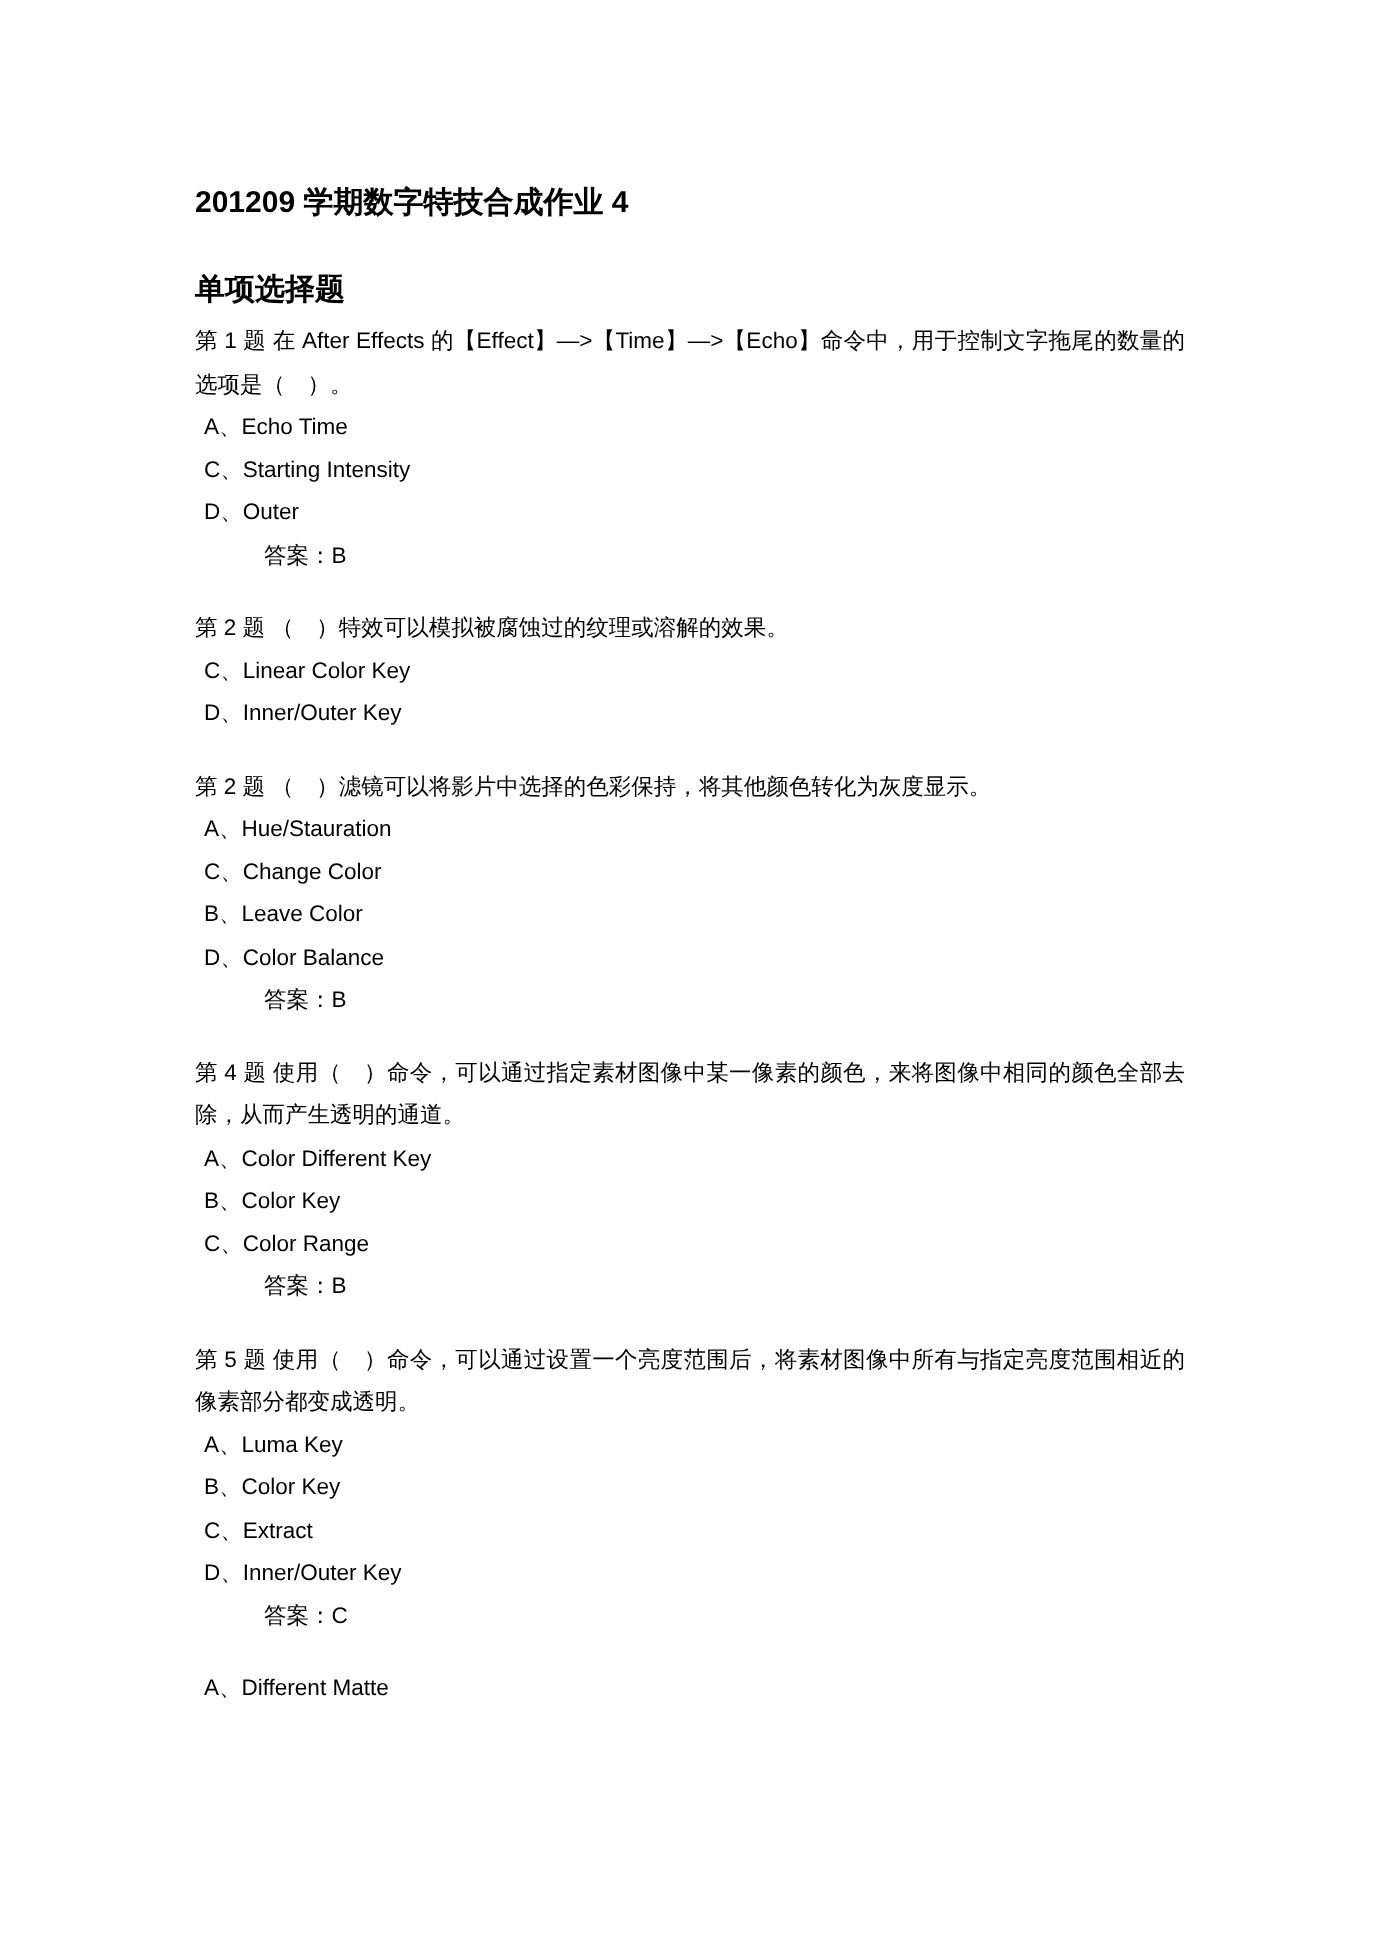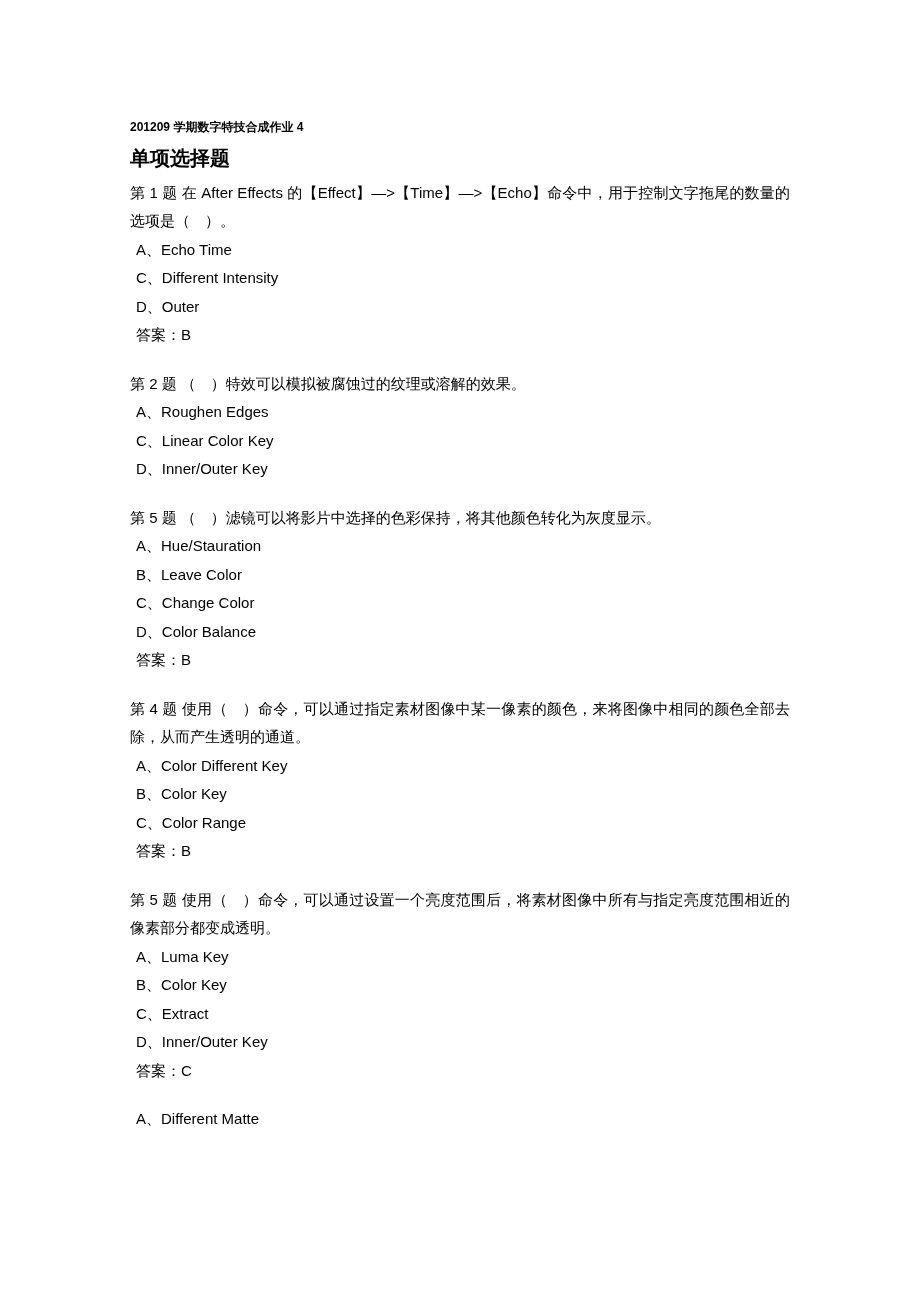--- a/index.html
+++ b/index.html
@@ -12,65 +12,66 @@
     line-height: 1.9;
   }
   .page {
     width: 920px;
     min-height: 1302px;
     padding: 116px 130px 100px 130px;
     box-sizing: border-box;
   }
   .title {
     font-weight: bold;
-    font-size: 12px;
+    font-size: 20px;
+    margin-bottom: 20px;
   }
   .section-header {
     font-weight: bold;
     font-size: 20px;
     margin-bottom: 2px;
   }
   .question-block {
     margin-bottom: 20px;
   }
   .q-stem {
     text-align: justify;
   }
   .opt {
     padding-left: 6px;
   }
   .ans {
     padding-left: 6px;
+    margin-left: 40px;
   }
 </style>
 </head>
 <body>
 
 <div class="page">
   <div class="title">201209 学期数字特技合成作业 4</div>
   <div class="section-header">单项选择题</div>
   <div id="questions">
       <div class="question-block">
         <div class="q-stem">第 1 题  在 After Effects 的【Effect】—&gt;【Time】—&gt;【Echo】命令中，用于控制文字拖尾的数量的选项是（　）。</div>
         <div class="opt">A、Echo Time</div>
-        <div class="opt">C、Different Intensity</div>
+        <div class="opt">C、Starting Intensity</div>
         <div class="opt">D、Outer</div>
         <div class="ans"><span>答案：</span><span>B</span></div>
       </div>
       <div class="question-block">
         <div class="q-stem">第 2 题  （　）特效可以模拟被腐蚀过的纹理或溶解的效果。</div>
-        <div class="opt">A、Roughen Edges</div>
         <div class="opt">C、Linear Color Key</div>
         <div class="opt">D、Inner/Outer Key</div>
       </div>
       <div class="question-block">
-        <div class="q-stem">第 5 题  （　）滤镜可以将影片中选择的色彩保持，将其他颜色转化为灰度显示。</div>
+        <div class="q-stem">第 2 题  （　）滤镜可以将影片中选择的色彩保持，将其他颜色转化为灰度显示。</div>
         <div class="opt">A、Hue/Stauration</div>
+        <div class="opt">C、Change Color</div>
         <div class="opt">B、Leave Color</div>
-        <div class="opt">C、Change Color</div>
         <div class="opt">D、Color Balance</div>
         <div class="ans"><span>答案：</span><span>B</span></div>
       </div>
       <div class="question-block">
         <div class="q-stem">第 4 题  使用（　）命令，可以通过指定素材图像中某一像素的颜色，来将图像中相同的颜色全部去除，从而产生透明的通道。</div>
         <div class="opt">A、Color Different Key</div>
         <div class="opt">B、Color Key</div>
         <div class="opt">C、Color Range</div>
         <div class="ans"><span>答案：</span><span>B</span></div>
       </div>

